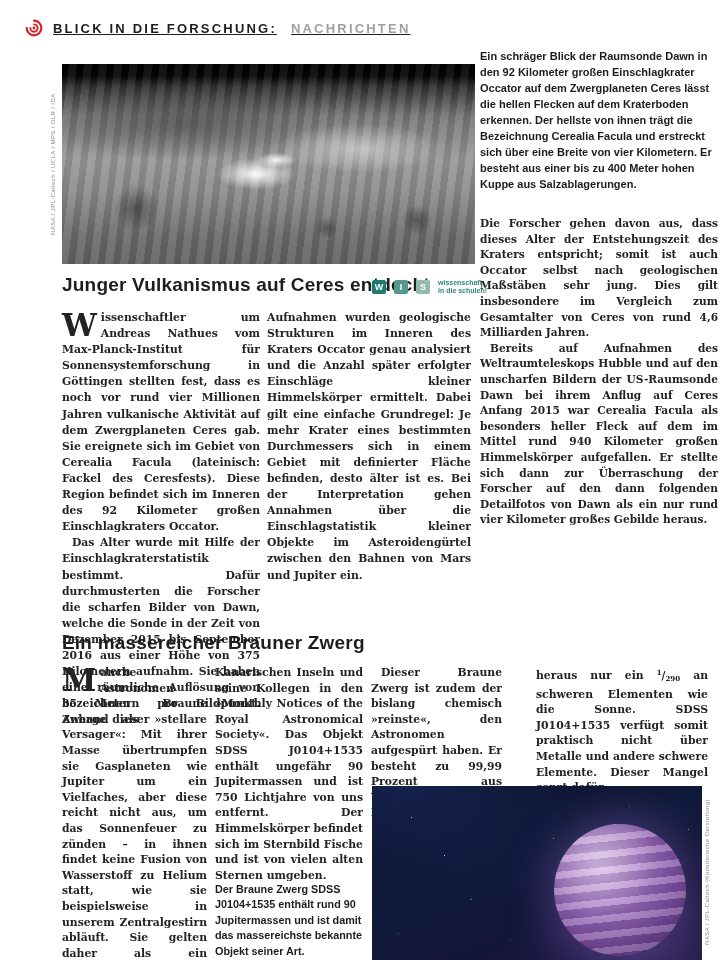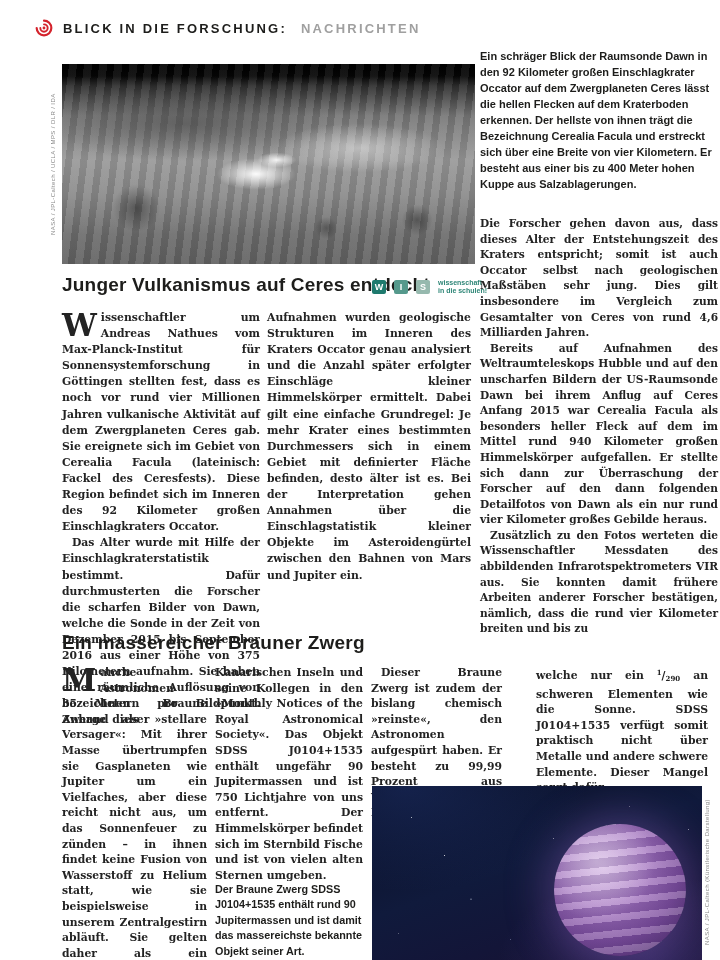--- a/index.html
+++ b/index.html
@@ -2,21 +2,21 @@
 <html><head>
 <meta charset="utf-8">
 <style>
   html,body{margin:0;padding:0;background:#e8e8e8;}
   .page{
     position:relative;width:720px;height:960px;background:#ffffff;
     margin:0 auto;overflow:hidden;
     font-family:"Liberation Sans",sans-serif;color:#1d1d1b;
   }
   
-  .hdr{position:absolute;left:34px;top:18px;display:flex;align-items:center;gap:9px;}
+  .hdr{position:absolute;left:24px;top:18px;display:flex;align-items:center;gap:9px;text-decoration:underline;}
   .hdr .ttl{font-size:13px;font-weight:bold;letter-spacing:2.2px;color:#1d1d1b;}
   .hdr .sub{font-size:13px;font-weight:bold;letter-spacing:2.2px;color:#a0a0a0;margin-left:5px;}
 
   
   .photo1{
     position:absolute;left:62px;top:64px;width:413px;height:200px;
     background:
       radial-gradient(ellipse 55px 22px at 47% 55%, rgba(255,255,255,.97), rgba(255,255,255,0) 72%),
       radial-gradient(ellipse 26px 10px at 52% 48%, rgba(255,255,255,.9), rgba(255,255,255,0) 75%),
       radial-gradient(ellipse 120px 35px at 72% 42%, rgba(235,235,235,.55), rgba(235,235,235,0) 70%),
@@ -132,41 +132,40 @@
     <p class="ind">Das Alter wurde mit Hilfe der Einschlagkraterstatistik bestimmt. Dafür durchmusterten die Forscher die scharfen Bilder von Dawn, welche die Sonde in der Zeit von Dezember 2015 bis September 2016 aus einer Höhe von 375 Kilometern aufnahm. Sie haben eine räumliche Auflösung von 35 Metern pro Bildpunkt. Anhand dieser</p>
   </div>
 
   <div class="col serif a1c2">
     <p>Aufnahmen wurden geologische Strukturen im Inneren des Kraters Occator genau analysiert und die Anzahl später erfolgter Einschläge kleiner Himmelskörper ermittelt. Dabei gilt eine einfache Grundregel: Je mehr Krater eines bestimmten Durchmessers sich in einem Gebiet mit definierter Fläche befinden, desto älter ist es. Bei der Interpretation gehen Annahmen über die Einschlagstatistik kleiner Objekte im Asteroidengürtel zwischen den Bahnen von Mars und Jupiter ein.</p>
   </div>
 
   <div class="col serif a1cr">
     <p>Die Forscher gehen davon aus, dass dieses Alter der Entstehungszeit des Kraters entspricht; somit ist auch Occator selbst nach geologischen Maßstäben sehr jung. Dies gilt insbesondere im Vergleich zum Gesamtalter von Ceres von rund 4,6 Milliarden Jahren.</p>
     <p class="ind">Bereits auf Aufnahmen des Weltraumteleskops Hubble und auf den unscharfen Bildern der US-Raumsonde Dawn bei ihrem Anflug auf Ceres Anfang 2015 war Cerealia Facula als besonders heller Fleck auf dem im Mittel rund 940 Kilometer großen Himmelskörper aufgefallen. Er stellte sich dann zur Überraschung der Forscher auf den dann folgenden Detailfotos von Dawn als ein nur rund vier Kilometer großes Gebilde heraus.</p>
-    <p class="ind">Zusätzlich zu den Fotos werteten die Wissenschaftler Messdaten des abbildenden Infrarotspektrometers VIR aus. Sie konnten damit frühere Arbeiten anderer Forscher bestätigen, nämlich, dass die rund vier Kilometer breiten und bis zu</p>
   </div>
 
   <div class="h2a">Ein massereicher Brauner Zwerg</div>
 
   <div class="col serif a2serif a2c1">
     <p><span class="dropcap">M</span><span>anche Astronomen bezeichnen Braune Zwerge als »stellare Versager«: Mit ihrer Masse übertrumpfen sie Gasplaneten wie Jupiter um ein Vielfaches, aber diese reicht nicht aus, um das Sonnenfeuer zu zünden – in ihnen findet keine Fusion von Wasserstoff zu Helium statt, wie sie beispielsweise in unserem Zentralgestirn abläuft. Sie gelten daher als ein Mittelding zwischen Gasriesenplaneten und Sternen. Einen neuen Rekordhalter unter den Braunen Zwergen präsentieren nun Zeng-Hua Zhang vom Institut für Astrophysik der</span></p>
   </div>
 
   <div class="col serif a2serif a2c2">
     <p>Kanarischen Inseln und seine Kollegen in den »Monthly Notices of the Royal Astronomical Society«. Das Objekt SDSS J0104+1535 enthält ungefähr 90 Jupitermassen und ist 750 Lichtjahre von uns entfernt. Der Himmelskörper befindet sich im Sternbild Fische und ist von vielen alten Sternen umgeben.</p>
   </div>
 
   <div class="cap cap2">Der Braune Zwerg SDSS J0104+1535 enthält rund 90 Jupitermassen und ist damit das massereichste bekannte Objekt seiner Art.</div>
 
   <div class="col serif a2serif a2c3">
     <p class="ind">Dieser Braune Zwerg ist zudem der bislang chemisch »reinste«, den Astronomen aufgespürt haben. Er besteht zu 99,99 Prozent aus Wasserstoff und Helium und enthält</p>
   </div>
 
   <div class="col serif a2serif a2c4">
-    <p><span>welche nur ein </span><span class="frac"><sup>1</sup><span>/</span><sub>290</sub></span><span> an schweren Elementen wie die Sonne. SDSS J0104+1535 verfügt somit praktisch nicht über Metalle und andere schwere Elemente. Dieser Mangel sorgt dafür,</span></p>
+    <p><span>heraus nur ein </span><span class="frac"><sup>1</sup><span>/</span><sub>290</sub></span><span> an schweren Elementen wie die Sonne. SDSS J0104+1535 verfügt somit praktisch nicht über Metalle und andere schwere Elemente. Dieser Mangel sorgt dafür,</span></p>
   </div>
 
   <div class="photo2">
     <div class="planet"></div>
   </div>
   <div class="vcred vcred2">NASA / JPL-Caltech (Künstlerische Darstellung)</div>
 
 </div>
 
 </body></html>

